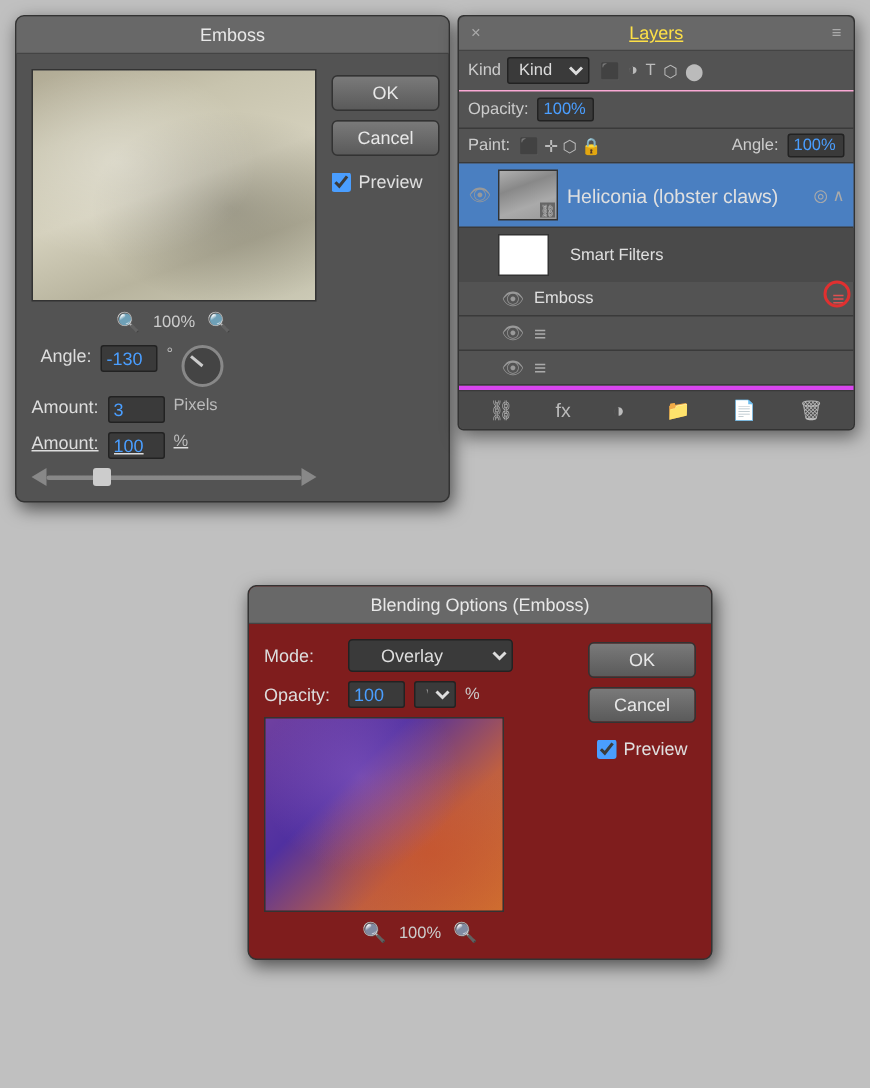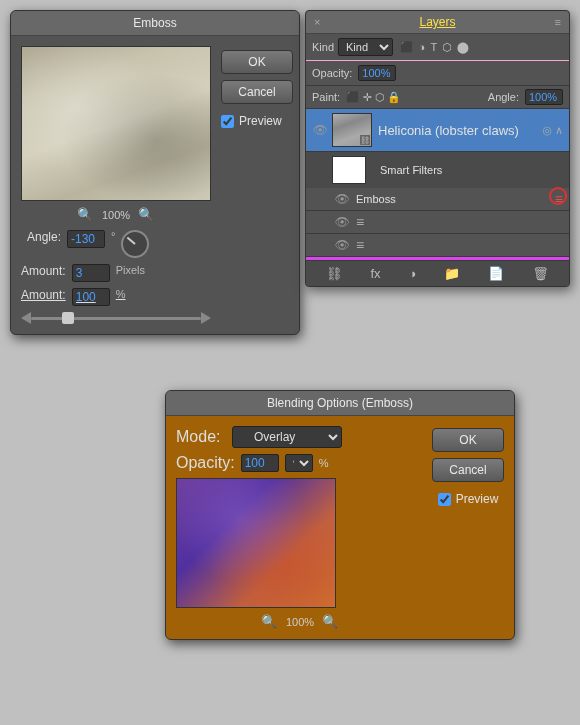--- a/index.html
+++ b/index.html
@@ -430,22 +430,22 @@
       color: #bbb;
       font-size: 13px;
       cursor: pointer;
     }
 
     
     .blending-dialog {
       position: absolute;
       top: 390px;
       left: 165px;
-      width: 350px;
-      background: #a16207;
+      width: 310px;
+      background: #7f1d1d;
       border: 1px solid #333;
       border-radius: 6px;
       box-shadow: 2px 4px 12px rgba(0,0,0,0.6);
     }
     .blending-titlebar {
       background: #686868;
       border-radius: 5px 5px 0 0;
       text-align: center;
       padding: 5px 0;
       font-size: 12px;
@@ -459,21 +459,21 @@
     }
     .blending-left {
       flex: 1;
     }
     .blending-row {
       display: flex;
       align-items: center;
       gap: 6px;
       margin-bottom: 6px;
     }
-    .blending-label { color: #ddd; font-size: 16px; min-width: 50px; }
+    .blending-label { color: #ddd; font-size: 12px; min-width: 50px; }
     .blending-select {
       background: #3a3a3a;
       border: 1px solid #222;
       color: #ddd;
       font-size: 12px;
       padding: 2px 17px;
       border-radius: 3px;
       width: 110px;
     }
     .blending-opacity-input {

